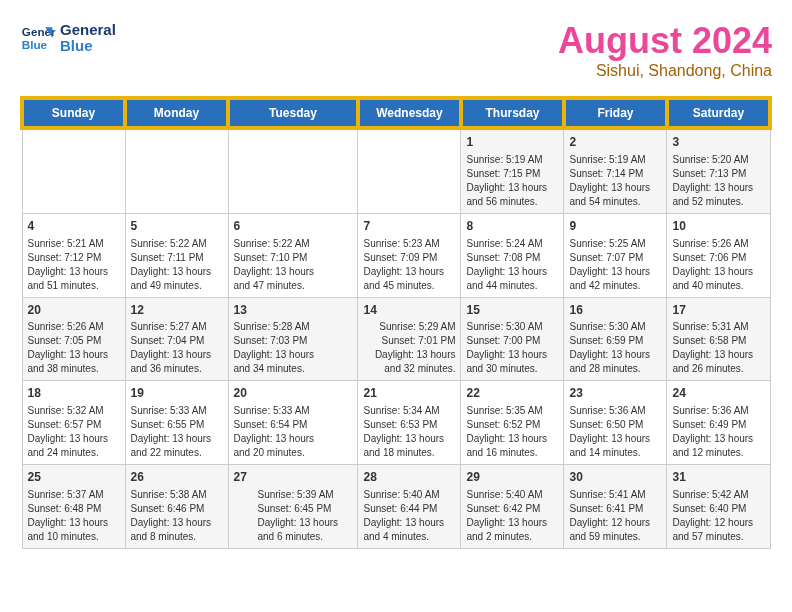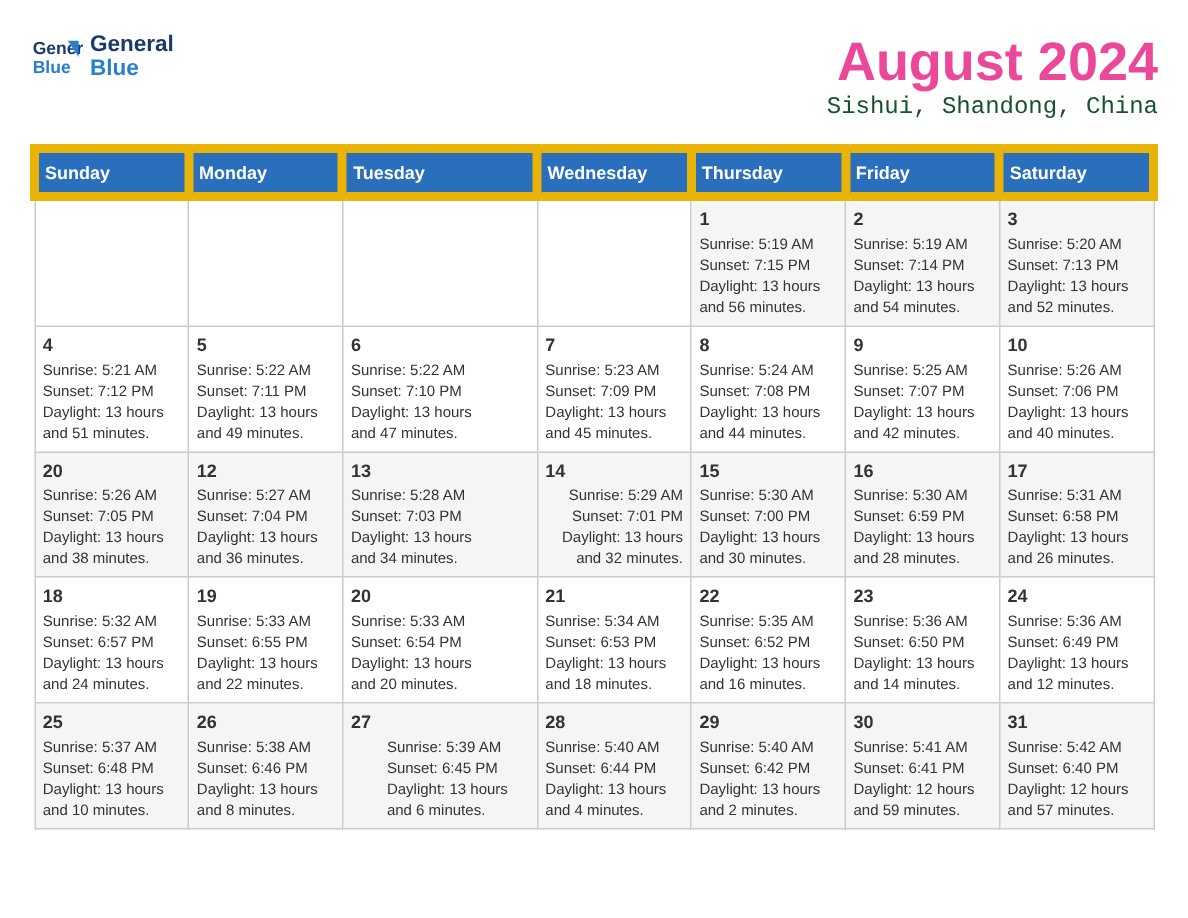--- a/index.html
+++ b/index.html
@@ -28,35 +28,34 @@
     .title-block {
       text-align: right;
     }
     .month-title {
       font-size: 36px;
       font-weight: bold;
       color: #ec4899;
     }
     .location {
       font-size: 16px;
-      color: #14532d;
-      font-family: Liberation Mono, monospace;
+      color: #a16207;
     }
     table {
       width: 100%;
       border-collapse: collapse;
       font-size: 11px;
     }
     thead th {
       background: #2a6fbb;
       color: #fff;
       padding: 6px 4px;
-      text-align: left;
+      text-align: center;
       font-size: 12px;
-      border: 6px solid #eab308;
+      border: 4px solid #eab308;
     }
     tbody td {
       border: 1px solid #ccc;
       padding: 4px 5px;
       vertical-align: top;
       min-height: 80px;
       height: 80px;
       background: #fff;
       color: #333;
       line-height: 1.4;

